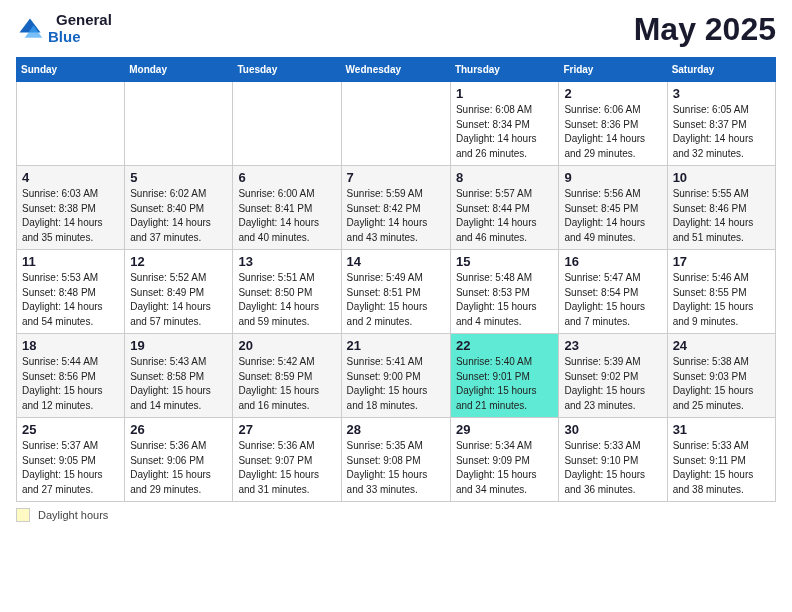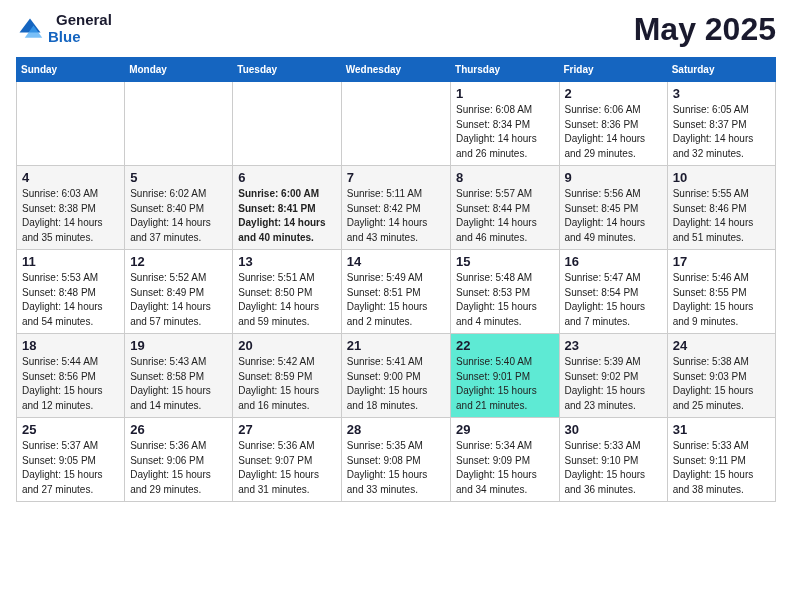--- a/index.html
+++ b/index.html
@@ -192,28 +192,28 @@
           </td>
           <td style="background: rgb(245, 245, 245);">
             <span class="day-number">5</span>
             <div class="day-info" style="white-space: pre-line;">Sunrise: 6:02 AM
 Sunset: 8:40 PM
 Daylight: 14 hours
 and 37 minutes.</div>
           </td>
           <td style="background: rgb(245, 245, 245);">
             <span class="day-number">6</span>
-            <div class="day-info" style="white-space: pre-line; font-weight: bold;">Sunrise: 6:00 AM
+            <div class="day-info" style="white-space: pre-line;">Sunrise: 6:00 AM
 Sunset: 8:41 PM
 Daylight: 14 hours
 and 40 minutes.</div>
           </td>
           <td style="background: rgb(245, 245, 245);">
             <span class="day-number">7</span>
-            <div class="day-info" style="white-space: pre-line;">Sunrise: 5:11 AM
+            <div class="day-info" style="white-space: pre-line;">Sunrise: 5:59 AM
 Sunset: 8:42 PM
 Daylight: 14 hours
 and 43 minutes.</div>
           </td>
           <td style="background: rgb(245, 245, 245);">
             <span class="day-number">8</span>
             <div class="day-info" style="white-space: pre-line;">Sunrise: 5:57 AM
 Sunset: 8:44 PM
 Daylight: 14 hours
 and 46 minutes.</div>
@@ -382,13 +382,17 @@
             <span class="day-number">31</span>
             <div class="day-info" style="white-space: pre-line;">Sunrise: 5:33 AM
 Sunset: 9:11 PM
 Daylight: 15 hours
 and 38 minutes.</div>
           </td>
         </tr>
       </tbody>
   </table>
 
+  <div class="footer-note">
+    <span class="daylight-swatch"></span>
+    <span>Daylight hours</span>
+  </div>
 </div>
 
 </body></html>

